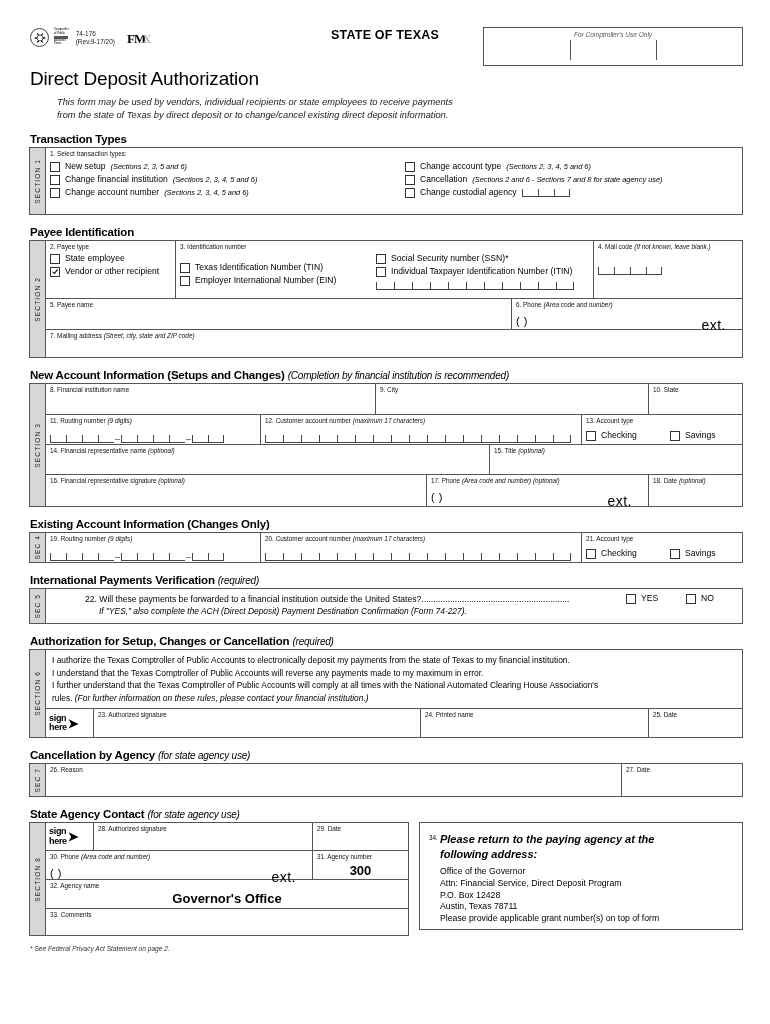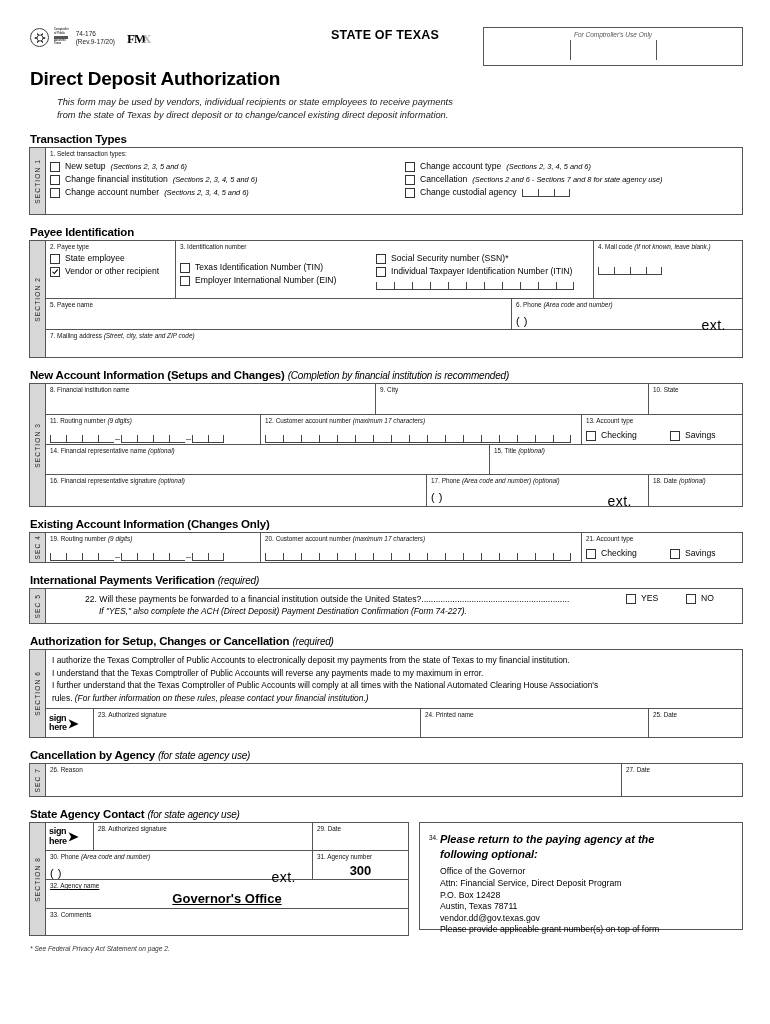--- a/index.html
+++ b/index.html
@@ -29,21 +29,21 @@
   .formno{font-size:6.5px;line-height:8px;color:#222;margin-left:4px;}
   .fmx{font-family:"Liberation Serif",serif;font-weight:bold;font-size:13px;letter-spacing:-1px;margin-left:9px;position:relative;top:1px;}
   .fmx .x{color:#b9b9b9;margin-left:-3px;}
   .state-of-texas{position:absolute;left:0;right:0;top:28px;text-align:center;
     font-size:12.5px;font-weight:bold;letter-spacing:.2px;}
   .cpa-use{position:absolute;right:27px;top:27px;width:258px;height:37px;border:1px solid #555;}
   .cpa-use .cap{text-align:center;font-size:6.5px;font-style:italic;color:#555;padding-top:3px;}
   .cpa-use .divs{position:relative;height:22px;}
   .cpa-use .divs i{position:absolute;top:2px;width:1px;height:20px;background:#555;}
 
-  h1.title{margin:0;padding:8px 0 0 30px;font-size:19px;font-weight:bold;letter-spacing:-0.2px;}
+  h1.title{margin:0;padding:8px 0 0 30px;font-size:19px;font-weight:normal;letter-spacing:-0.2px;}
   .intro{margin:6px 0 0 57px;font-size:9.3px;font-style:italic;line-height:13px;color:#222;width:600px;}
 
   
   .sec-head{margin:0 0 2px 30px;font-size:11.5px;font-weight:bold;letter-spacing:-0.2px;}
   .sec-head em{font-style:italic;font-weight:normal;font-size:10px;text-align:center;}
   .block{margin:0 27px 0 29px;border:1px solid #555;display:flex;background:#fff;}
   .tab{width:15px;flex:0 0 15px;background:#d7d7d7;border-right:1px solid #555;
     display:flex;align-items:center;justify-content:center;}
   .tab span{writing-mode:vertical-rl;transform:rotate(180deg);font-size:6.6px;letter-spacing:1.1px;color:#222;white-space:nowrap;}
   .body{flex:1;min-width:0;}
@@ -597,44 +597,43 @@
             <div class="phone">
               <span>(          )</span>
               <span class="ext">ext.</span>
             </div>
           </div>
           <div class="cell" style="width:95px;">
             <div class="lbl">31. Agency number</div>
             <div class="big" style="margin-top:2px;">300</div>
           </div>
         </div>
-        <div class="row bb" style="height:28px;text-decoration:underline;">
+        <div class="row bb" style="height:28px;">
           <div class="cell" style="flex:1;">
             <div class="lbl">32. Agency name</div>
             <div class="big" style="margin-top:1px;">Governor's Office</div>
           </div>
         </div>
         <div class="row" style="height:26px;">
           <div class="cell" style="flex:1;">
             <div class="lbl">33. Comments</div>
           </div>
         </div>
       </div>
     </div>
 
     <div class="ret" style="margin-left:10px;flex:1;height:108px;">
       <div class="h">
         <sup>34.</sup><span>Please return to the paying agency at the</span>
-        <div style="padding-left:11px;">following optional:</div>
+        <div style="padding-left:11px;">following address:</div>
       </div>
       <div class="a" style="padding-left:11px;">
         <div>Office of the Governor</div>
         <div>Attn: Financial Service, Direct Deposit Program</div>
         <div>P.O. Box 12428</div>
         <div>Austin, Texas 78711</div>
-        <div>vendor.dd@gov.texas.gov</div>
         <div>Please provide applicable grant number(s) on top of form</div>
       </div>
     </div>
   </div>
 
   <div class="foot">* See Federal Privacy Act Statement on page 2.</div>
 </div>
 
 </body></html>

